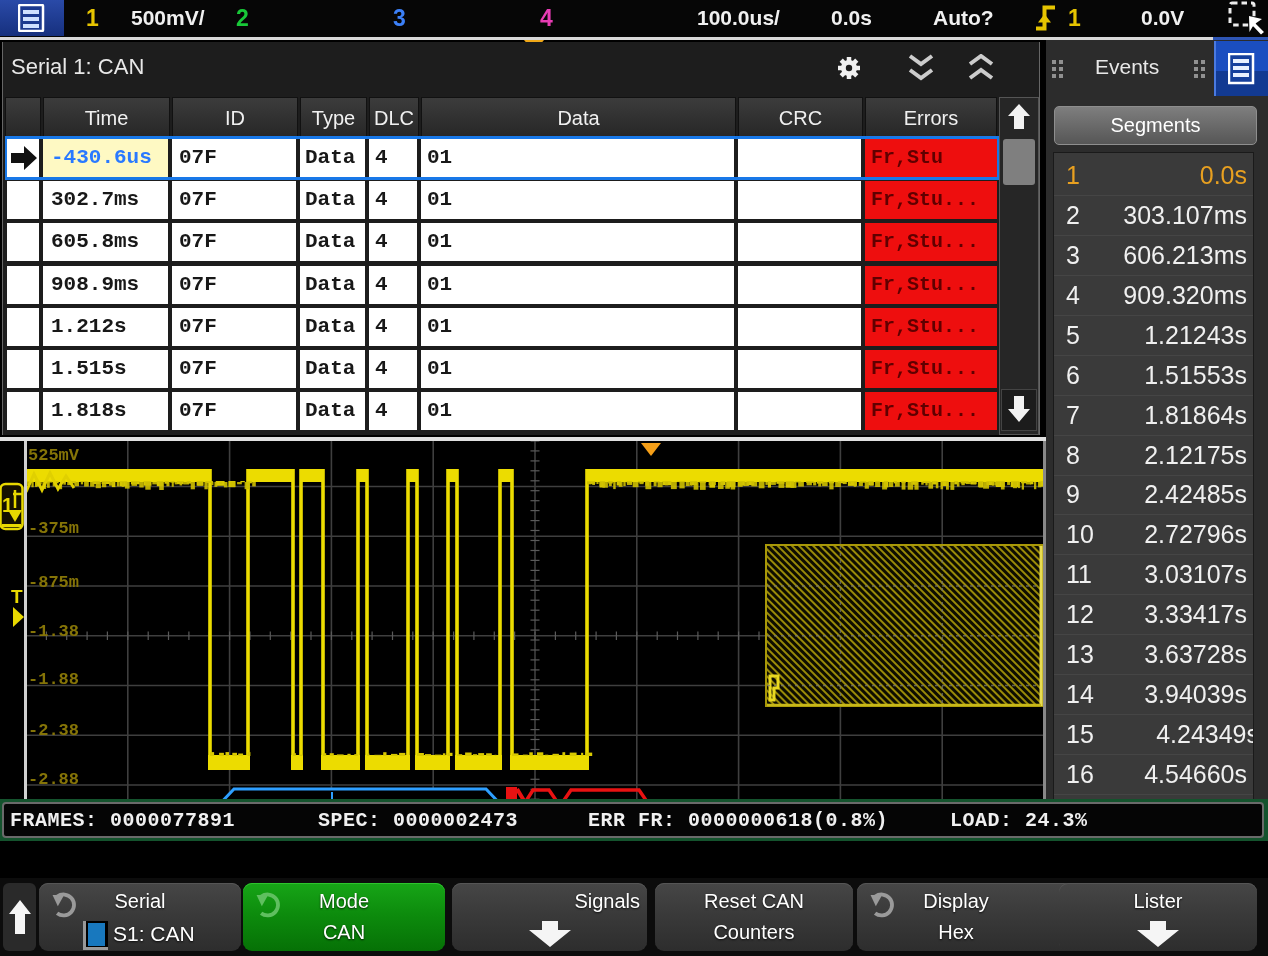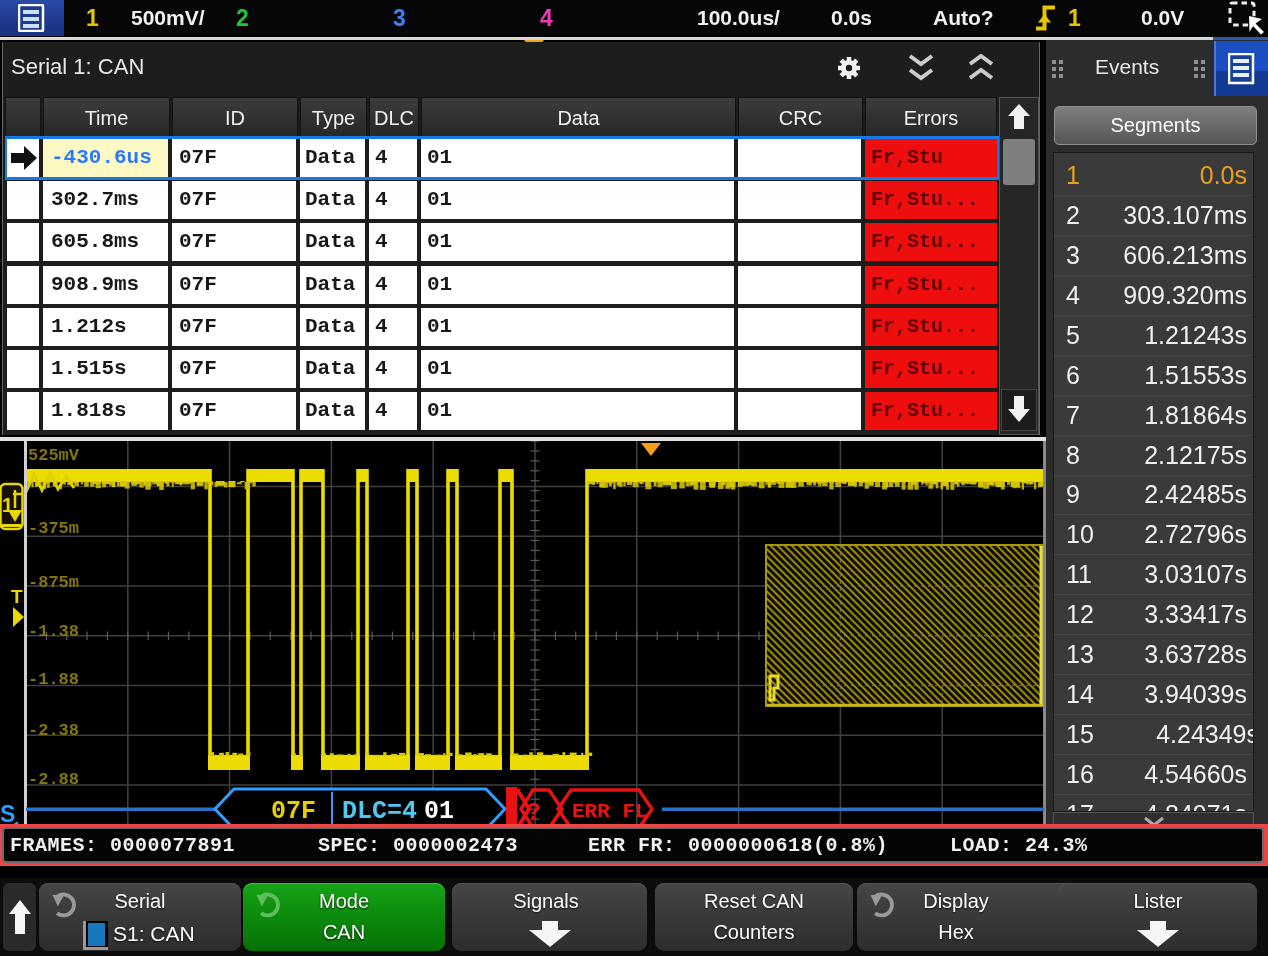--- a/index.html
+++ b/index.html
@@ -684,21 +684,21 @@
 <div class="abs" style="left:0;top:642px;width:199px;height:40px;border-bottom:1px solid #454545;box-sizing:border-box;">
       <span class="abs" style="left:12px;top:5px;color:#f0f0f0;font-size:25px;">17</span>
       <span class="abs" style="right:6px;top:5px;color:#f0f0f0;font-size:25px;">4.84971s</span>
     </div>
 </div>
 <div class="abs" style="left:1053px;top:812px;width:201px;height:19px;background:#2e2e2e;border:1px solid #555;box-sizing:border-box;"></div>
 <svg class="abs" style="left:1143px;top:816px" width="22" height="12">
     <path d="M2 2 L11 9 L20 2" stroke="#aaa" stroke-width="3" fill="none"></path>
   </svg>
 
-<div class="abs" style="left:0;top:824px;width:1268px;height:42px;background:#ef4444;">
+<div class="abs" style="left:0;top:799px;width:1268px;height:42px;background:#14532d;">
   <div class="abs" style="left:2px;top:3px;width:1262px;height:36px;background:#050505;border:2px solid #6a6a6a;border-radius:4px;box-sizing:border-box;"></div>
   <div class="abs mono" style="left:10px;top:10px;color:#f0f0f0;font-size:20px;font-weight:bold;letter-spacing:0.5px;">FRAMES: 0000077891</div>
   <div class="abs mono" style="left:318px;top:10px;color:#f0f0f0;font-size:20px;font-weight:bold;letter-spacing:0.5px;">SPEC: 0000002473</div>
   <div class="abs mono" style="left:588px;top:10px;color:#f0f0f0;font-size:20px;font-weight:bold;letter-spacing:0.5px;">ERR FR: 0000000618(0.8%)</div>
   <div class="abs mono" style="left:950px;top:10px;color:#f0f0f0;font-size:20px;font-weight:bold;letter-spacing:0.5px;">LOAD: 24.3%</div>
 </div>
 
 <div class="abs" style="left:0;top:878px;width:1268px;height:78px;background:#0c0c0c;"></div>
 <div class="abs" style="left:3px;top:883px;width:33px;height:68px;background:#2a2a2a;border-radius:6px;"></div>
 <svg class="abs" style="left:8px;top:898px" width="24" height="38" viewBox="0 0 24 38">
@@ -720,21 +720,21 @@
     <div class="abs" style="left:0;top:7px;width:202px;height:24px;color:#fff;font-size:20px;text-align:center;text-shadow:0 1px 2px rgba(0,0,0,.8);">Mode</div>
     <div class="abs" style="left:0;top:38px;width:202px;height:24px;color:#fff;font-size:20px;text-align:center;text-shadow:0 1px 2px rgba(0,0,0,.8);">CAN</div>
   </div>
 <svg class="abs" style="left:253px;top:890px" width="30" height="28" viewBox="0 0 30 28">
     <g transform="rotate(18 15 15)">
       <path d="M11 25 A10.5 10.5 0 1 0 6 9" stroke="#5fbf5f" stroke-width="3.8" fill="none"></path>
       <path d="M12 5.5 L1 9 L9.5 18 Z" fill="#5fbf5f"></path>
     </g>
   </svg>
 <div class="abs" style="left:452px;top:883px;width:195px;height:68px;background:linear-gradient(#464646,#3a3a3a 45%,#2d2d2d);border-radius:9px;box-shadow:inset 0 1px 0 #555;">
-    <div class="abs" style="left:0;top:7px;width:188px;height:24px;color:#fff;font-size:20px;text-align:center;text-shadow:0 1px 2px rgba(0,0,0,.8);">Signals</div>
+    <div class="abs" style="left:0;top:7px;width:188px;height:24px;color:#fff;font-size:20px;text-align:right;text-shadow:0 1px 2px rgba(0,0,0,.8);">Signals</div>
   </div>
 <svg class="abs" style="left:528px;top:920px" width="44" height="28" viewBox="0 0 44 28">
     <path d="M22 27 L43 10 H30 V1 H14 V10 H1 Z" fill="#f5f5f5"></path>
   </svg>
 <div class="abs" style="left:655px;top:883px;width:198px;height:68px;background:linear-gradient(#464646,#3a3a3a 45%,#2d2d2d);border-radius:9px;box-shadow:inset 0 1px 0 #555;">
     <div class="abs" style="left:0;top:7px;width:198px;height:24px;color:#fff;font-size:20px;text-align:center;text-shadow:0 1px 2px rgba(0,0,0,.8);">Reset CAN</div>
     <div class="abs" style="left:0;top:38px;width:198px;height:24px;color:#fff;font-size:20px;text-align:center;text-shadow:0 1px 2px rgba(0,0,0,.8);">Counters</div>
   </div>
 <div class="abs" style="left:857px;top:883px;width:218px;height:68px;background:linear-gradient(#464646,#3a3a3a 45%,#2d2d2d);border-radius:9px;box-shadow:inset 0 1px 0 #555;">
     <div class="abs" style="left:0;top:7px;width:198px;height:24px;color:#fff;font-size:20px;text-align:center;text-shadow:0 1px 2px rgba(0,0,0,.8);">Display</div>

